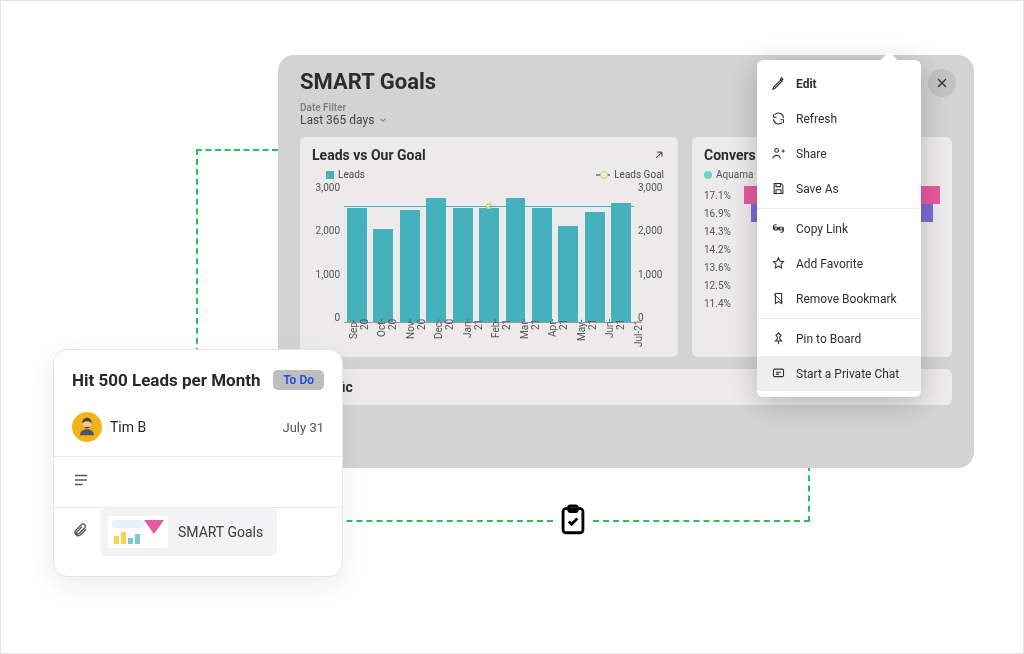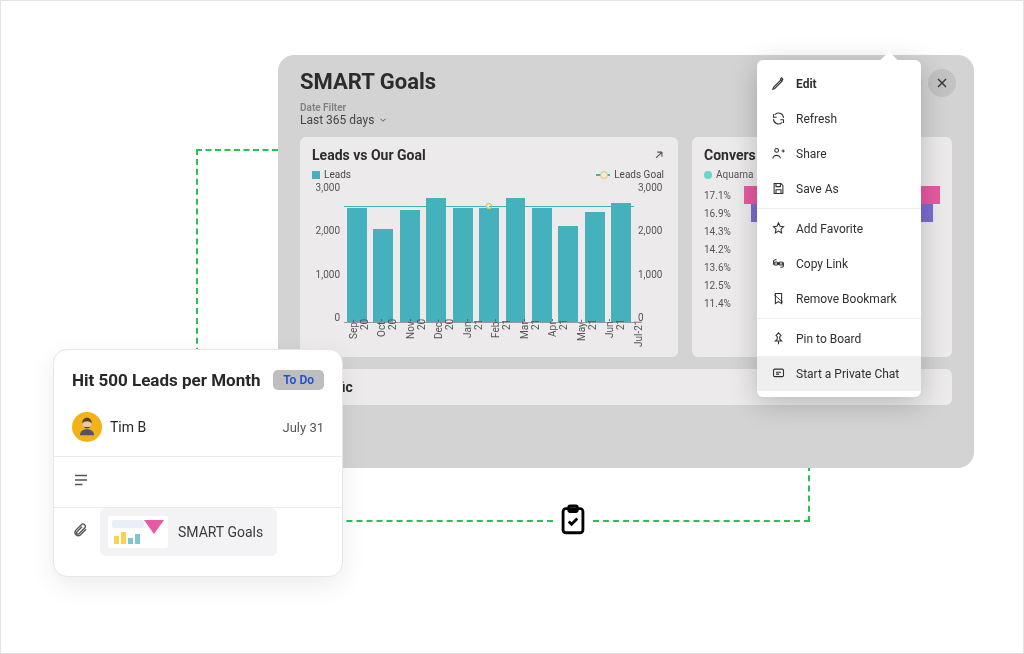--- a/index.html
+++ b/index.html
@@ -27,21 +27,21 @@
     .date-filter { padding:8px 22px 10px 22px; }
     .date-filter-lbl { font-size:10px; color:#808080; font-weight:600; }
     .date-filter-val { font-size:12px; color:#454545; display:flex; align-items:center; gap:4px; }
     .date-filter-val svg { width:10px; height:10px; }
 
     .content-row { display:flex; gap:14px; padding:0 22px 12px 22px; }
     .card { background:#eceaea; border-radius:6px; padding:10px 12px; }
     .card-hd { display:flex; align-items:center; justify-content:space-between; font-size:14px; font-weight:700; color:#2c2c2c; }
     .card-hd svg { width:14px; height:14px; color:#555; }
     .leads-card { flex:0 0 378px; }
-    .legend { display:flex; justify-content:space-between; font-size:10px; color:#4a4a4a; margin:6px 2px 2px 0; }
+    .legend { display:flex; justify-content:space-between; font-size:10px; color:#4a4a4a; margin:6px 2px 2px 14px; }
     .legend span { display:flex; align-items:center; gap:4px; }
     .dot { width:8px; height:8px; }
     .dot-bar { background:#44b1bc; }
     .dot-line { width:14px; height:2px; background:#44b1bc; position:relative; }
     .dot-line::after{content:"";position:absolute;left:4px;top:-3px;width:6px;height:6px;border:1px solid #e3c64b;border-radius:50%;background:#eceaea;}
 
     .chart-zone { position:relative; height:165px; margin-top:2px; display:flex; }
     .y-axis,.y-axis-r { width:32px; display:flex; flex-direction:column; justify-content:space-between; font-size:10px; color:#555; text-align:right; padding:0 4px 24px 0; }
     .y-axis-r { text-align:left; padding:0 0 24px 4px; }
     .plot { flex:1; position:relative; height:141px; border-bottom:1px solid #999; }
@@ -307,32 +307,32 @@
     <div class="dd-item">
       <svg viewBox="0 0 24 24" fill="none" stroke="#303030" stroke-width="1.7">
         <path d="M5 4h11l3 3v13H5z"></path>
         <path d="M8 4v5h7V4M8 20v-6h8v6"></path>
       </svg>
       <span>Save As</span>
     </div>
     <div class="dd-sep"></div>
     <div class="dd-item">
       <svg viewBox="0 0 24 24" fill="none" stroke="#303030" stroke-width="1.7">
-        <path d="M12 3l2.5 5.5L20 9l-4 4 1 6-5-3-5 3 1-6-4-4 5.5-.5L12 3z"></path>
-      </svg>
-      <span>Add Favorite</span>
-    </div>
-    <div class="dd-item">
-      <svg viewBox="0 0 24 24" fill="none" stroke="#303030" stroke-width="1.7">
         <path d="M9 12h6"></path>
         <path d="M7 12a3 3 0 010-6h2M17 12a3 3 0 010 6h-2" transform="rotate(0)"></path>
         <ellipse cx="8" cy="12" rx="4" ry="2.5"></ellipse>
         <ellipse cx="16" cy="12" rx="4" ry="2.5"></ellipse>
       </svg>
       <span>Copy Link</span>
+    </div>
+    <div class="dd-item">
+      <svg viewBox="0 0 24 24" fill="none" stroke="#303030" stroke-width="1.7">
+        <path d="M12 3l2.5 5.5L20 9l-4 4 1 6-5-3-5 3 1-6-4-4 5.5-.5L12 3z"></path>
+      </svg>
+      <span>Add Favorite</span>
     </div>
     <div class="dd-item">
       <svg viewBox="0 0 24 24" fill="none" stroke="#303030" stroke-width="1.7">
         <path d="M7 4h10v16l-5-3-5 3z"></path>
         <path d="M5 6l14 12" stroke-width="1.5"></path>
       </svg>
       <span>Remove Bookmark</span>
     </div>
     <div class="dd-sep"></div>
     <div class="dd-item">

